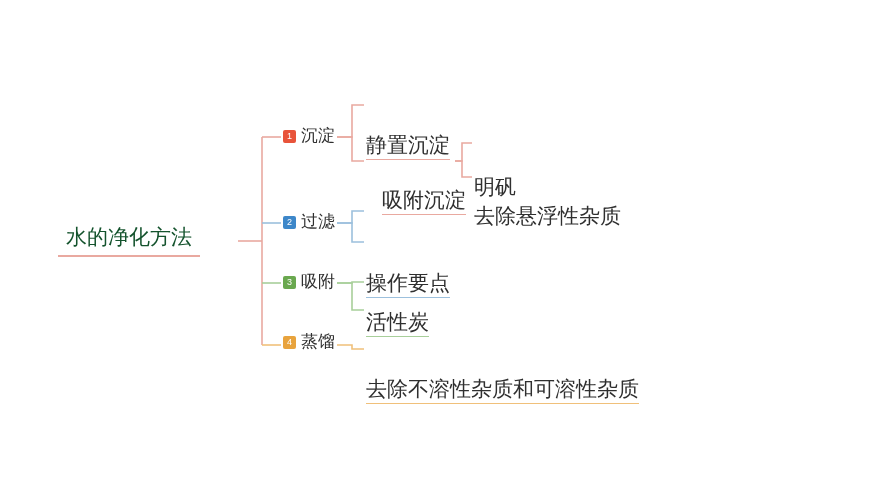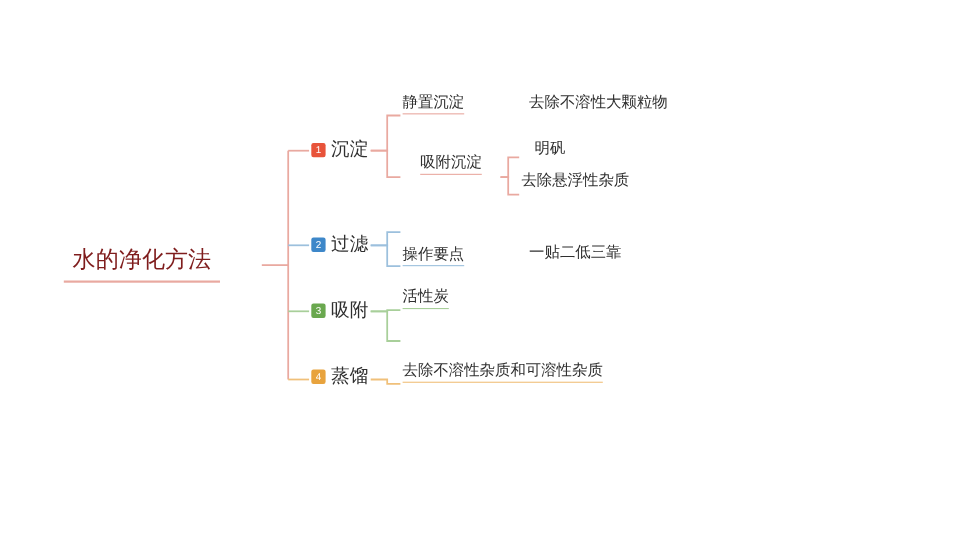--- a/index.html
+++ b/index.html
@@ -34,21 +34,21 @@
     line-height: 1.2;
   }
 
   
   #root-node {
     left: 58px;
     top: 221px;
     font-size: 21px;
     padding: 3px 8px 6px 8px;
     border-bottom: 2px solid #e9a9a0;
-    color: #7f1d1d;
+    color: #14532d;
     text-align: center;
   }
 
   
   .branch {
     display: flex;
     align-items: center;
     font-size: 17px;
     padding-bottom: 3px;
   }
@@ -66,32 +66,33 @@
   }
   .branch-label { color: #2f2f2f; }
 
   #branch-1 { left: 283px; top: 126px; }
   #branch-2 { left: 283px; top: 212px; }
   #branch-3 { left: 283px; top: 272px; }
   #branch-4 { left: 283px; top: 332px; }
 
   
   .leaf {
-    font-size: 14px;
+    font-size: 21px;
     padding-bottom: 2px;
+    margin-top: 48px;
   }
   .leaf.underline { border-bottom: 1.5px solid #e9a9a0; }
   .leaf.underline-blue { border-bottom: 1.5px solid #9cc0dd; }
   .leaf.underline-green { border-bottom: 1.5px solid #a8cf9a; }
   .leaf.underline-orange { border-bottom: 1.5px solid #f0c07a; }
 
   #leaf-1a { left: 366px; top: 84px; }
   #leaf-1a-detail { left: 481px; top: 84px; }
   #leaf-1b { left: 382px; top: 139px; }
-  #leaf-1b-detail-1 { left: 486px; top: 126px; }
+  #leaf-1b-detail-1 { left: 474px; top: 126px; }
   #leaf-1b-detail-2 { left: 474px; top: 155px; }
 
   #leaf-2a { left: 366px; top: 190px; }
   #leaf-2b { left: 366px; top: 222px; }
   #leaf-2b-detail { left: 481px; top: 221px; }
 
   #leaf-3a { left: 366px; top: 261px; }
   #leaf-3b { left: 366px; top: 289px; }
 
   #leaf-4a { left: 366px; top: 328px; text-align: center; }
@@ -134,42 +135,36 @@
     <span>水的净化方法</span>
   </div>
 
   <div class="node branch" id="branch-1">
     <span class="badge" style="background:#e8533a">1</span>
     <span class="branch-label">沉淀</span>
   </div>
   <div class="node leaf underline" id="leaf-1a">
     <span>静置沉淀</span>
   </div>
-  <div class="node leaf" id="leaf-1a-detail">
-    <span>去除不溶性大颗粒物</span>
-  </div>
   <div class="node leaf underline" id="leaf-1b">
     <span>吸附沉淀</span>
   </div>
   <div class="node leaf" id="leaf-1b-detail-1">
     <span>明矾</span>
   </div>
   <div class="node leaf" id="leaf-1b-detail-2">
     <span>去除悬浮性杂质</span>
   </div>
 
   <div class="node branch" id="branch-2">
     <span class="badge" style="background:#3d87c9">2</span>
     <span class="branch-label">过滤</span>
   </div>
   <div class="node leaf underline-blue" id="leaf-2b">
     <span>操作要点</span>
-  </div>
-  <div class="node leaf" id="leaf-2b-detail">
-    <span>一贴二低三靠</span>
   </div>
 
   <div class="node branch" id="branch-3">
     <span class="badge" style="background:#6aa84f">3</span>
     <span class="branch-label">吸附</span>
   </div>
   <div class="node leaf underline-green" id="leaf-3a">
     <span>活性炭</span>
   </div>
 

